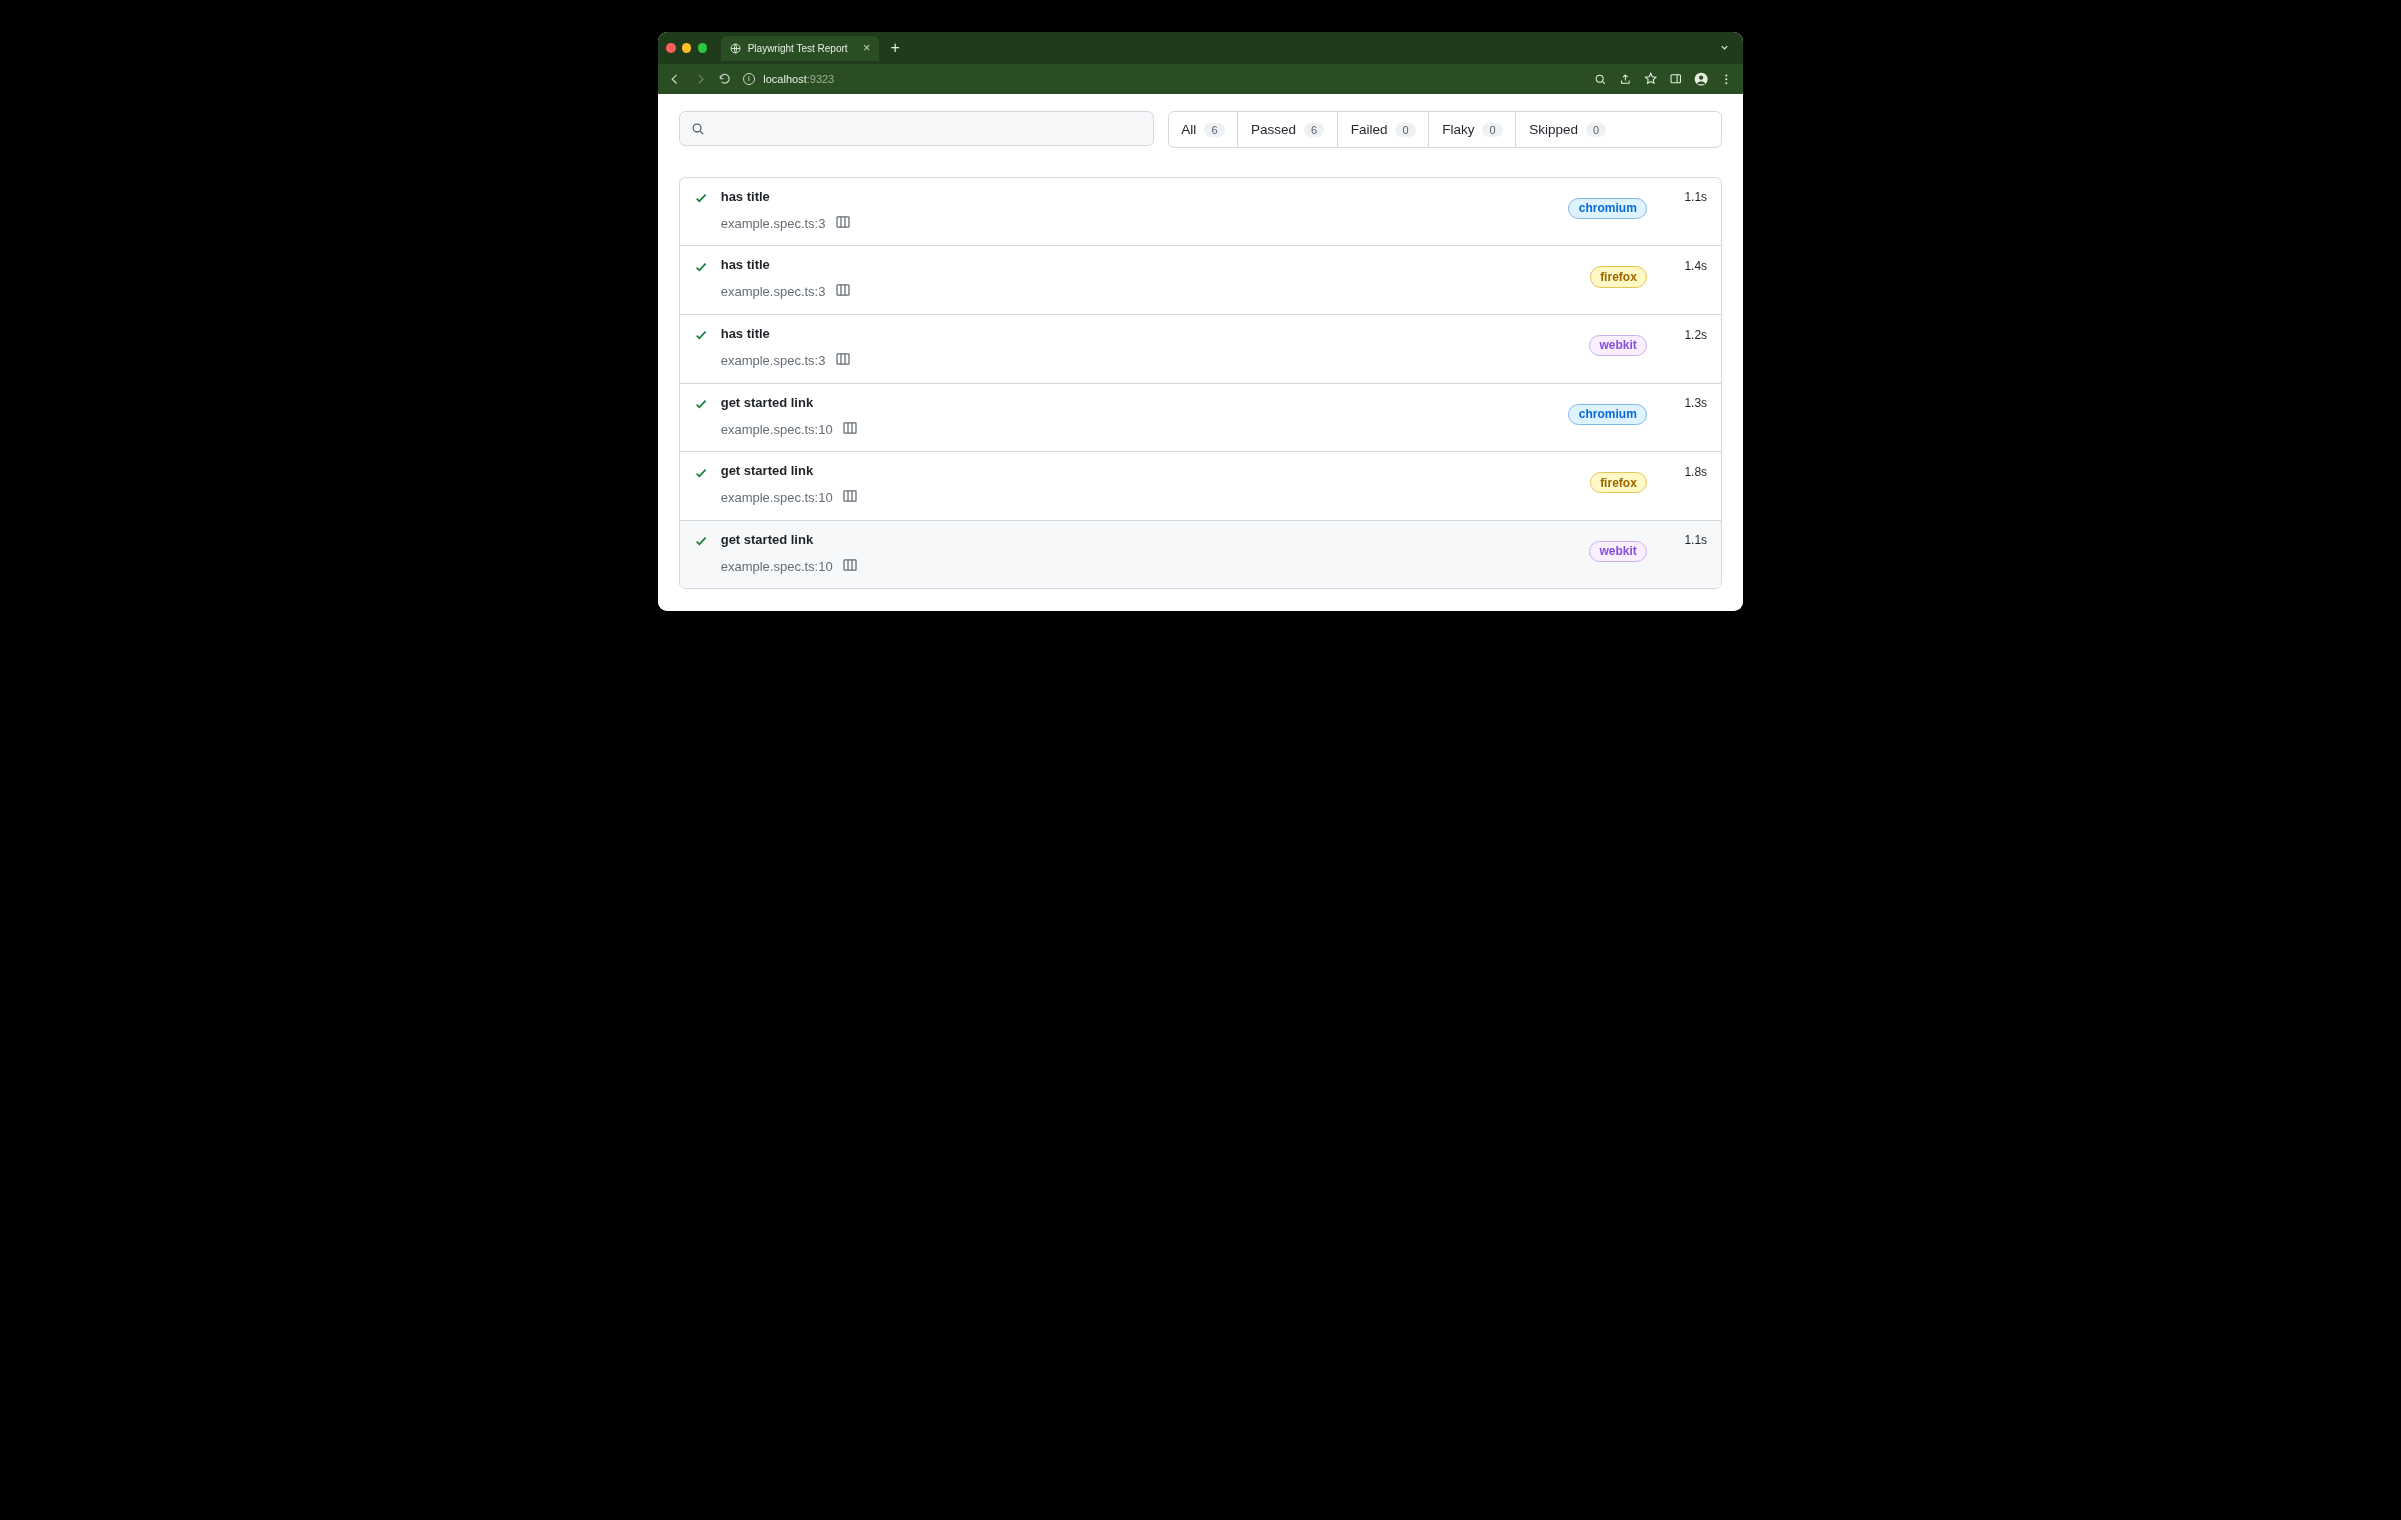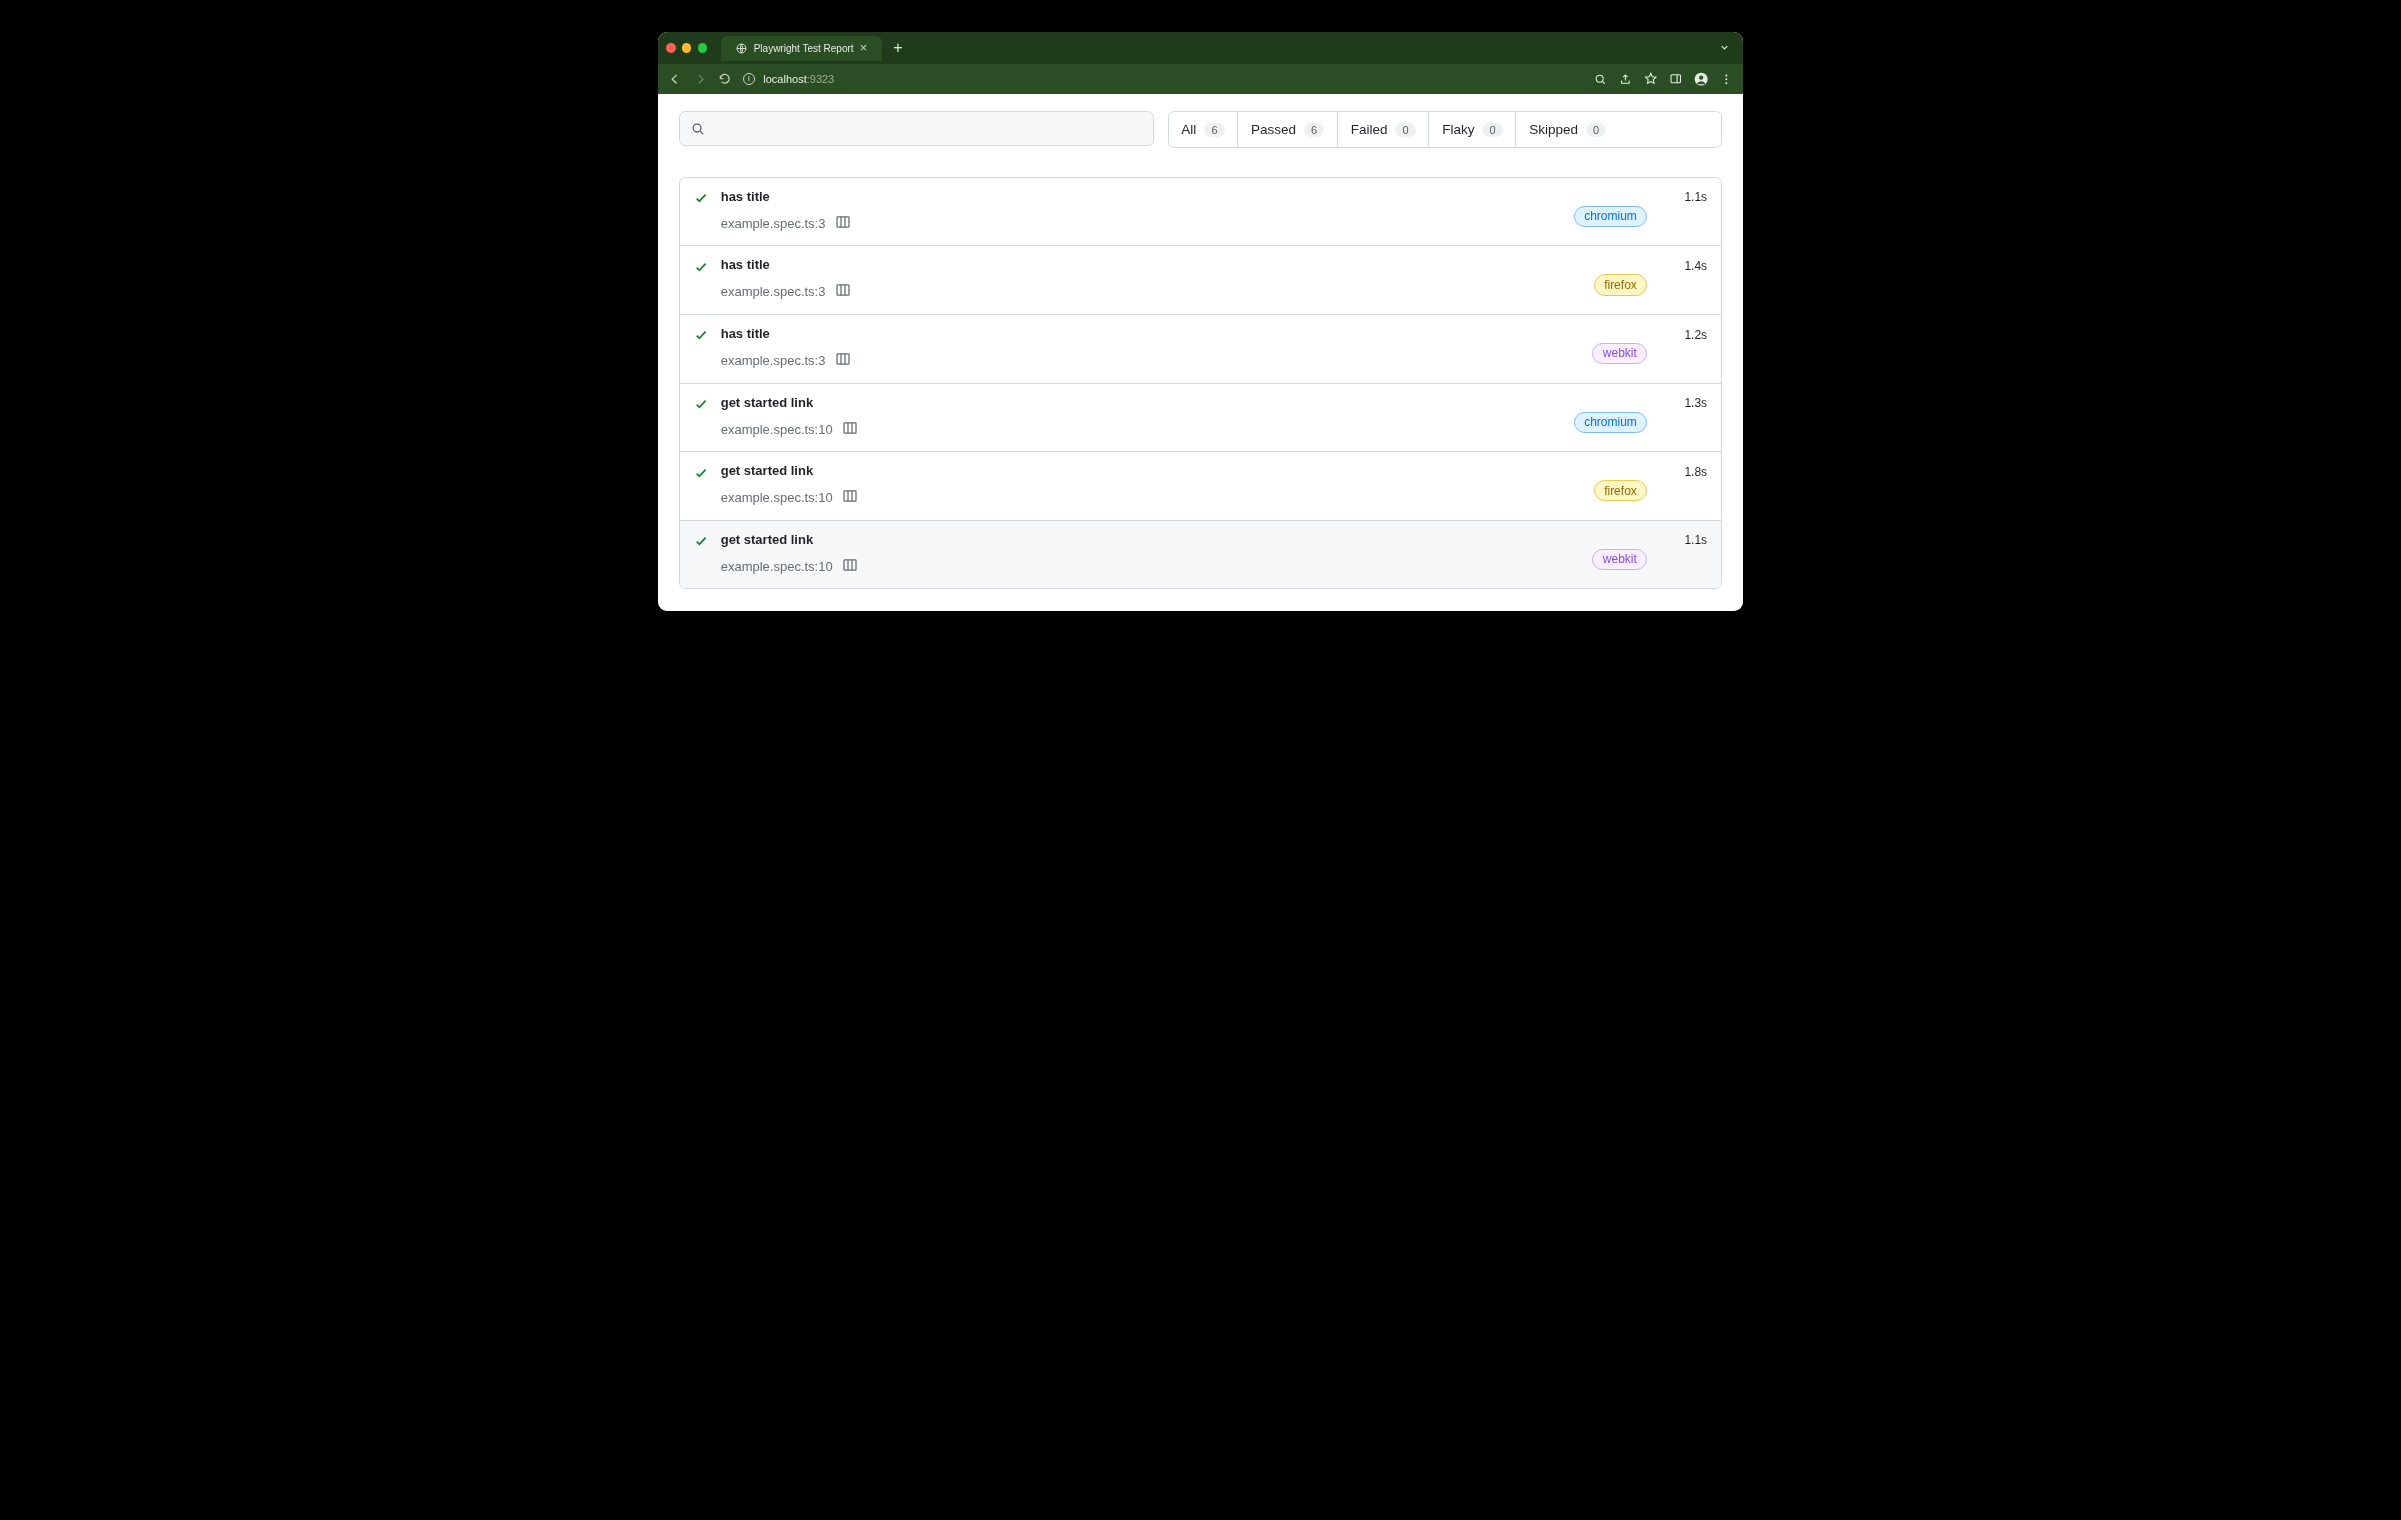--- a/index.html
+++ b/index.html
@@ -32,21 +32,21 @@
   }
   .traffic { display:flex; gap:6.3px; margin-right:8px; }
   .dot { width:9.5px; height:9.5px; border-radius:50%; }
   .dot.red{background:#ff5f57;} .dot.yellow{background:#febc2e;} .dot.green{background:#28c840;}
   .tab {
     background:#2b4d24;
     color:#e6eee3;
     height:25px;
     border-radius:6.3px 6.3px 0 0;
     display:flex; align-items:center;
-    padding:0 15px;
+    padding:0 9px;
     gap:6.3px;
     font-size:10px;
     min-width:158px;
   }
   .tab .globe{width:11px;height:11px;display:inline-flex;align-items:center;justify-content:center;}
   .tab .close-x{margin-left:auto;color:#cbd5c6;font-size:12.7px;line-height:1;}
   .newtab{color:#e6eee3;font-size:16px;padding:0 4.8px;line-height:1;}
   .tabs-spacer{flex:1;}
   .tabs-caret{color:#e6eee3;font-size:11px;padding:0 4.8px;}
   .chrome-addr {
@@ -145,25 +145,25 @@
   .row:hover, .row.hover{background:#f6f8fa;}
   .check{color:#1a7f37;padding-top:2.4px;}
   .testblock{min-width:0;}
   .t-title{font-size:13px;font-weight:600;color:#1f2328;line-height:1.3;}
   .t-sub{display:flex;align-items:center;gap:9.5px;margin-top:8px;color:#656d76;font-size:13px;}
   .trace-ico{color:#656d76;}
   .badge{
     border-radius:791px;
     padding:2.4px 9.5px;
     font-size:12px;
-    font-weight:400;
+    font-weight:700;
     line-height:1.2;
     border:0.8px solid;
     align-self:start;
-    margin-top:17px;
+    margin-top:9px;
   }
   .badge.chromium{color:#0969da;border-color:#7fb8ee;background:#ddf4ff;}
   .badge.firefox {color:#9a6700;border-color:#e6c657;background:#fff8c5;}
   .badge.webkit  {color:#8250df;border-color:#c8aef2;background:#fbefff;}
   .r-dur{font-size:12px;color:#1f2328;text-align:right;padding-top:1.6px;}
 </style>
 </head>
 <body>
 
 <div class="stage">

